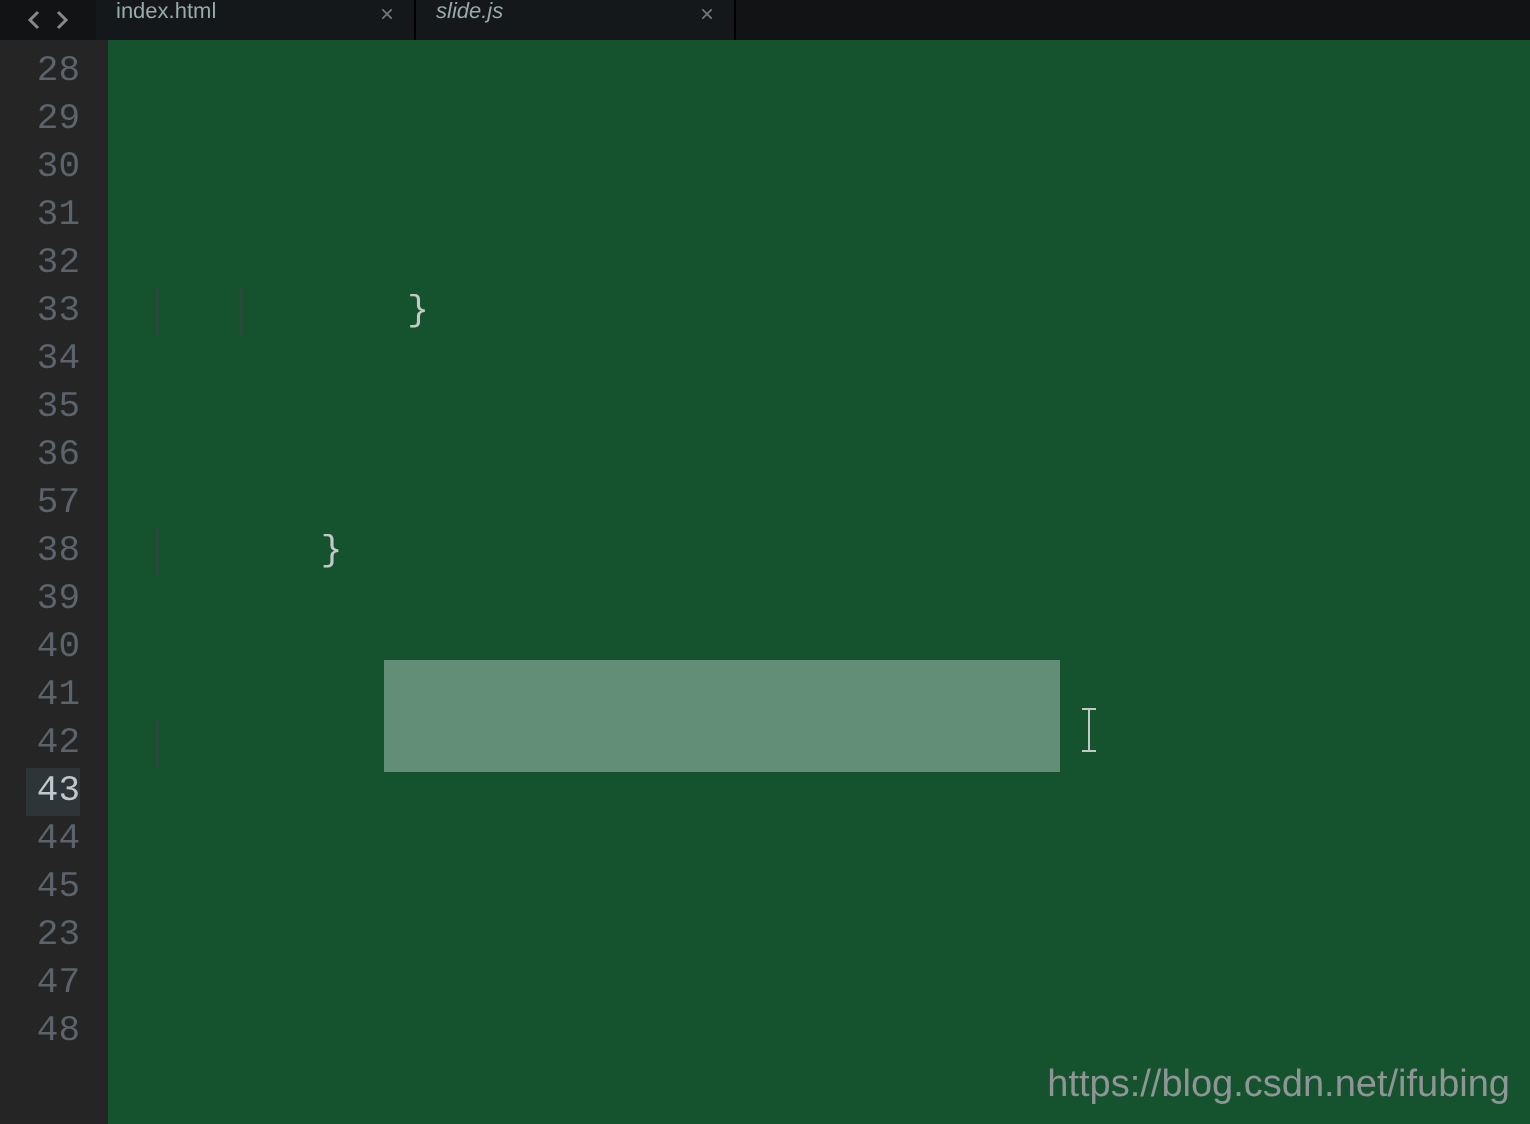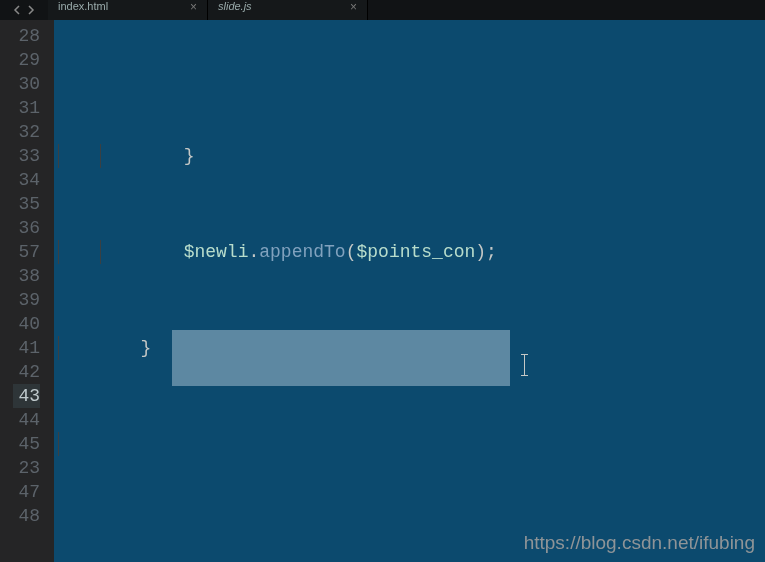--- a/index.html
+++ b/index.html
@@ -26,21 +26,22 @@
     padding:0 10px; min-width:160px; color:#9aa; background:#15181a;
     border-right:1px solid #000; cursor:pointer;
   }
   .tab.active { background:#2b2f32; color:#e8e8e8; }
   .tab .label { font-style:normal; }
   .tab.italic .label { font-style:italic; color:#9aa; }
   .tab .close { color:#777; font-size:12px; margin-left:12px; }
   .tab .dot { width:8px; height:8px; border-radius:50%; background:#9aa; margin-left:12px; }
   .editor {
     position:relative; display:flex; height:calc(100% - 20px);
-    background:#0c4a6e;
+    background:#14532d;
+    gap:20px;
   }
   .gutter {
     width:54px; text-align:right; padding:4px 14px 0 0;
     color:#5c636a; user-select:none; line-height:24px; background:#252526;
   }
   .code {
     flex:1; padding-top:4px; line-height:24px; position:relative; white-space:pre;
   }
   .line { height:24px; position:relative; }
   .gutter .ln.current { background:#2e3538; color:#bfc9cc;margin-left:13px; }
@@ -113,21 +114,20 @@
       <div class="ln">23</div>
       <div class="ln">47</div>
       <div class="ln">48</div>
     </div>
   <div class="code" id="code">
 
     
     
     <div class="line"><span class="indent-guide ig1"></span><span class="indent-guide ig2"></span>            <span class="c-punc">}</span></div>
     
-    <div class="line"><span class="indent-guide ig1"></span><span class="indent-guide ig2"></span>            <span class="c-var">$newli</span><span class="c-punc">.</span><span class="c-method">appendTo</span><span class="c-punc">(</span><span class="c-var">$points_con</span><span class="c-punc">);</span></div>
     
     <div class="line"><span class="indent-guide ig1"></span>        <span class="c-punc">}</span></div>
     
     <div class="line"><span class="indent-guide ig1"></span></div>
     
     
     
     
     
     

